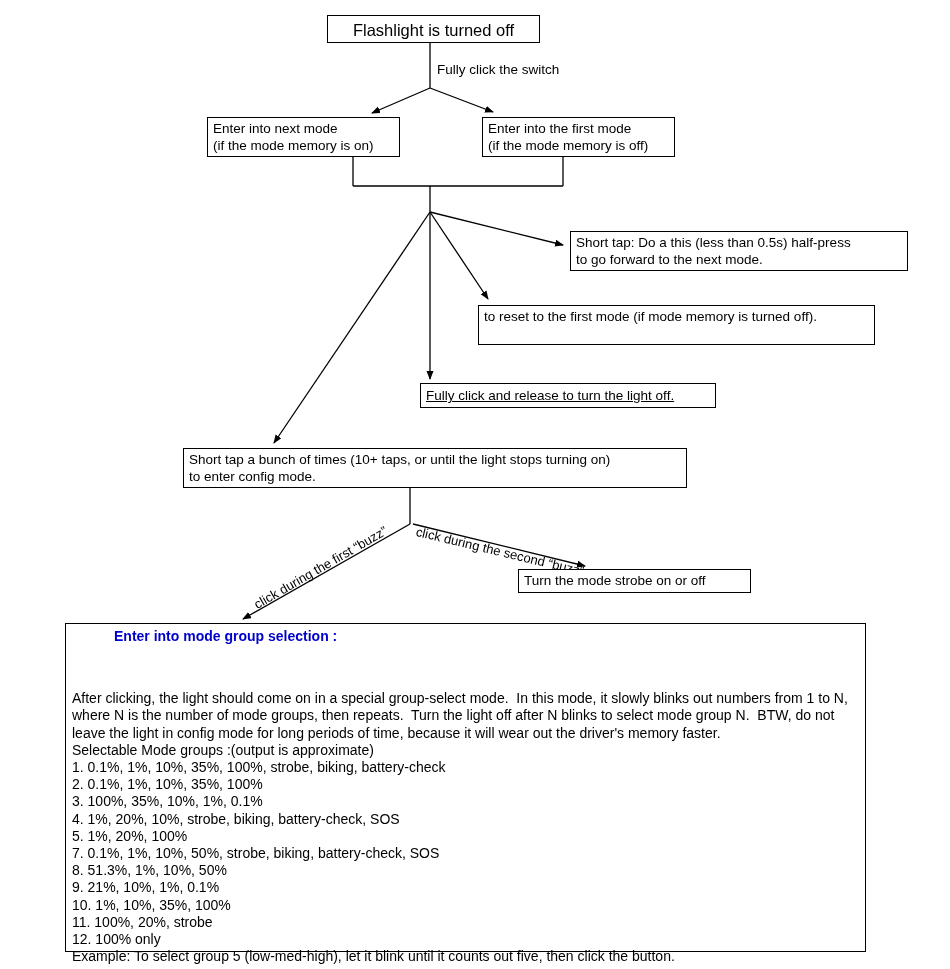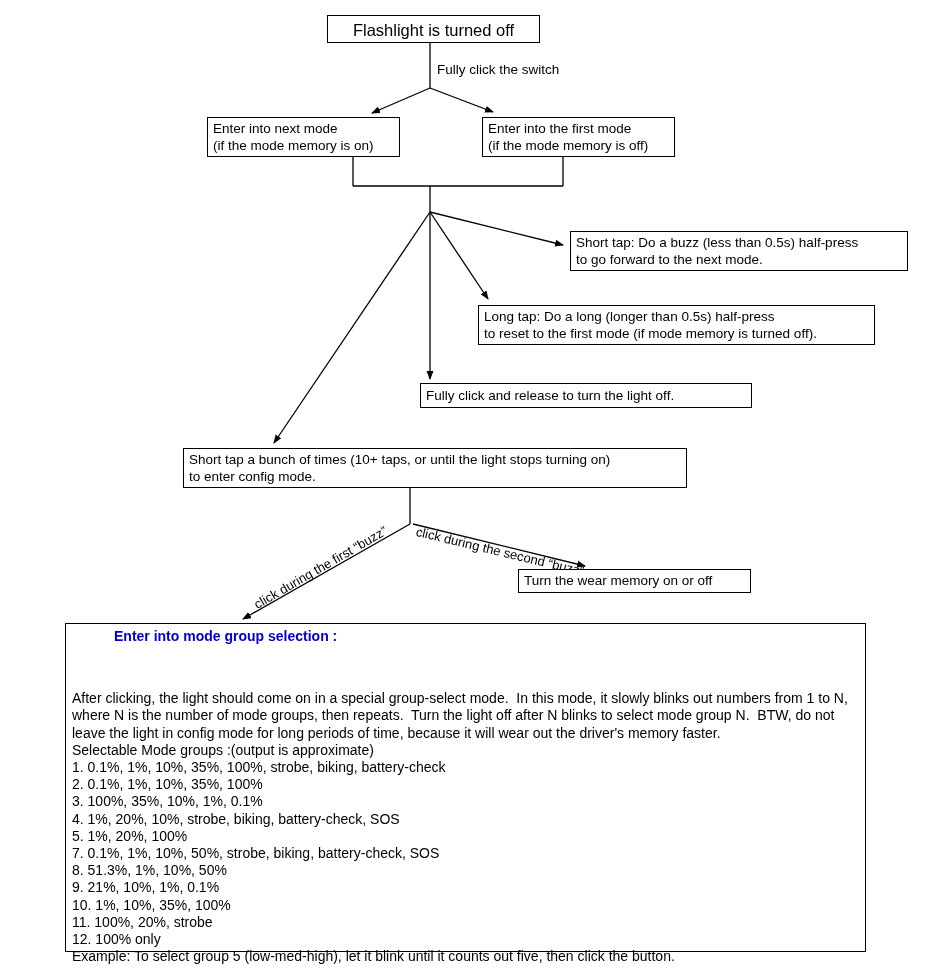--- a/index.html
+++ b/index.html
@@ -92,41 +92,40 @@
     <div>Enter into the first mode</div>
     <div>(if the mode memory is off)</div>
   </div>
 
   <div class="fbox" style="left:207px;top:117px;width:193px;height:40px;">
     <div>Enter into next mode</div>
     <div>(if the mode memory is on)</div>
   </div>
 
   <div class="fbox" style="left:570px;top:231px;width:338px;height:40px;">
-    <div>Short tap: Do a buzz (less than 0.5s) half-press</div>
+    <div>Short tap: Do a this (less than 0.5s) half-press</div>
     <div>to go forward to the next mode.</div>
   </div>
 
   <div class="fbox" style="left:478px;top:305px;width:397px;height:40px;">
-    <div>Long tap: Do a long (longer than 0.5s) half-press</div>
     <div>to reset to the first mode (if mode memory is turned off).</div>
   </div>
 
-  <div class="fbox" style="left:420px;top:383px;width:332px;height:25px;line-height:19px;">Fully click and release to turn the light off.</div>
+  <div class="fbox" style="left:420px;top:383px;width:296px;height:25px;line-height:19px;text-decoration:underline;">Fully click and release to turn the light off.</div>
 
   <div class="fbox" style="left:183px;top:448px;width:504px;height:40px;">
     <div>Short tap a bunch of times (10+ taps, or until the light stops turning on)</div>
     <div>to enter config mode.</div>
   </div>
 
   <div class="rotlabel" style="left:245px;top:560px;transform:rotate(-30deg);">click during the first “buzz”</div>
 
   <div class="rotlabel" style="left:418px;top:524px;transform:rotate(13.5deg);transform-origin:left top;">click during the second “buzz”</div>
 
-  <div class="fbox" style="left:518px;top:569px;width:233px;height:24px;line-height:18px;">Turn the wear memory on or off</div>
+  <div class="fbox" style="left:518px;top:569px;width:233px;height:24px;line-height:18px;">Turn the mode strobe on or off</div>
 
   <div id="panel">
     <div id="panel-heading" style="color: rgb(0, 0, 204);">Enter into mode group selection :</div>
     <div id="panel-paragraph">After clicking, the light should come on in a special group-select mode.  In this mode, it slowly blinks out numbers from 1 to N, where N is the number of mode groups, then repeats.  Turn the light off after N blinks to select mode group N.  BTW, do not leave the light in config mode for long periods of time, because it will wear out the driver's memory faster.</div>
     <div class="panel-line">Selectable Mode groups :(output is approximate)</div>
     <div id="panel-groups">
         <div class="panel-line">1. 0.1%, 1%, 10%, 35%, 100%, strobe, biking, battery-check</div>
         <div class="panel-line">2. 0.1%, 1%, 10%, 35%, 100%</div>
         <div class="panel-line">3. 100%, 35%, 10%, 1%, 0.1%</div>
         <div class="panel-line">4. 1%, 20%, 10%, strobe, biking, battery-check, SOS</div>

